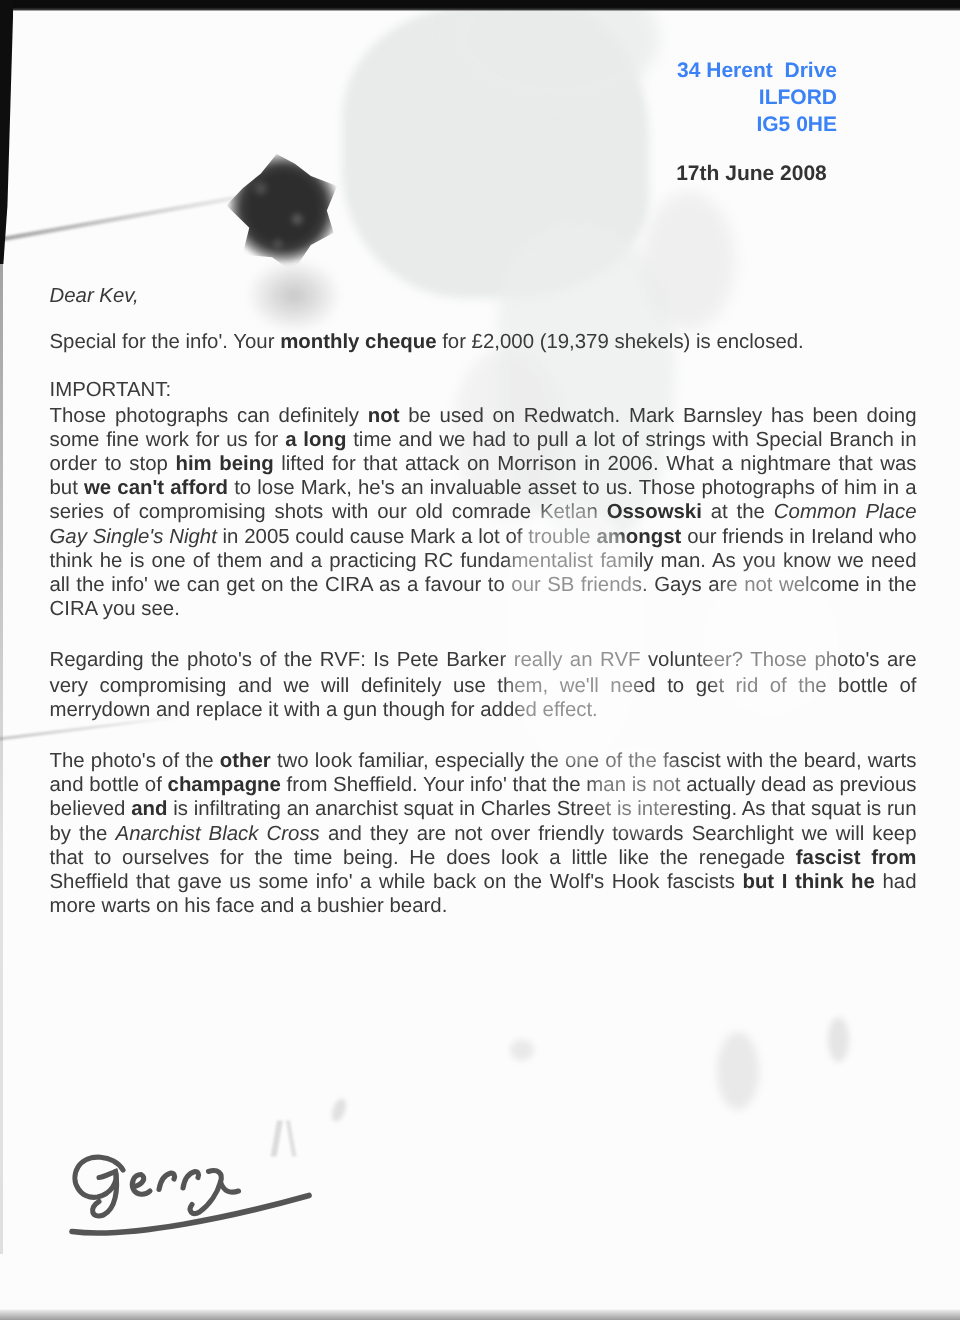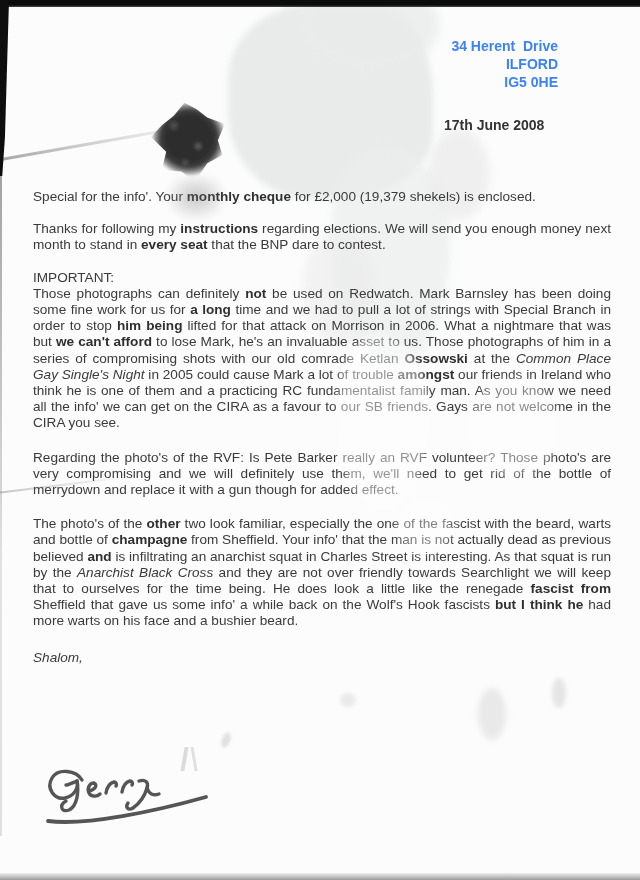--- a/index.html
+++ b/index.html
@@ -58,22 +58,22 @@
       radial-gradient(7px 7px at 45% 75%, rgba(100,100,100,.7), rgba(40,40,40,0) 70%),
       radial-gradient(closest-side at 50% 46%, #2d2d2d 0 58%, #3c3c3c 74%, rgba(60,60,60,.55) 88%, rgba(90,90,90,0));
     clip-path:polygon(44% 2%,60% 10%,74% 20%,97% 28%,88% 48%,94% 66%,74% 76%,58% 98%,40% 86%,14% 84%,20% 62%,0 44%,14% 30%,30% 18%);}
   .blot-tail{position:absolute;left:156px;top:166px;width:80px;height:62px;z-index:3;
     background:radial-gradient(closest-side, rgba(120,120,120,.4), rgba(150,150,150,0) 80%);
     border-radius:50%;filter:blur(3px);}
   
   .addr-block{position:absolute;left:444px;top:37px;width:114px;z-index:4;
     text-align:right;font-weight:bold;font-size:14px;line-height:18px;color:#3b82f6;}
   .addr-line{white-space:pre-wrap;}
-  .date-line{position:absolute;left:444px;top:117px;width:114px;z-index:4;
-    font-weight:bold;font-size:14px;color:#333;white-space:nowrap;}
+  .date-line{position:absolute;left:444px;top:107px;width:114px;z-index:4;
+    text-align:center;font-weight:bold;font-size:14px;color:#333;white-space:nowrap;}
   .body-text{position:absolute;left:33px;top:189px;width:578px;z-index:2;
     font-size:13.6px;line-height:16.2px;color:#3a3a3a;text-align:justify;}
   .para{margin:0 0 15px;}
   .mb16{margin-bottom:16px;}
   .mb18{margin-bottom:18px;}
   .mb20{margin-bottom:20px;margin-top:16px;}
   .important-heading{font-weight:normal;}
   .s-b{font-weight:700;color:#2f2f2f;}
   .s-i{font-style:italic;}
   
@@ -103,29 +103,28 @@
   <div class="blot-tail"></div>
 
   <div class="addr-block">
     <div class="addr-line">34 Herent  Drive</div>
     <div class="addr-line">ILFORD</div>
     <div class="addr-line">IG5 0HE</div>
   </div>
   <div class="date-line">17th June 2008</div>
 
   <div class="body-text">
+    <p class="para"><span class="s-i">Dear Kev,</span></p>
     <p class="para mb16"><span>Special for the info'. Your </span><span class="s-b">monthly cheque</span><span> for £2,000 (19,379 shekels) is enclosed.</span></p>
-    <p class="para mb16"><span>Thanks for following my </span><span class="s-b">instructions</span><span> regarding elections. We will send you enough money next month to stand in </span><span class="s-b">every seat</span><span> that the BNP dare to contest.</span></p>
     <div class="mb18">
       <div class="important-heading">IMPORTANT:</div>
       <p class="para" style="margin:0"><span>Those photographs can definitely </span><span class="s-b">not</span><span> be used on Redwatch. Mark Barnsley has been doing some fine work for us for </span><span class="s-b">a long</span><span> time and we had to pull a lot of strings with Special Branch in order to stop </span><span class="s-b">him being</span><span> lifted for that attack on Morrison in 2006. What a nightmare that was but </span><span class="s-b">we can't afford</span><span> to lose Mark, he's an invaluable asset to us. Those photographs of him in a series of compromising shots with our old comrade Ketlan </span><span class="s-b">Ossowski</span><span> at the </span><span class="s-i">Common Place Gay Single's Night</span><span> in 2005 could cause Mark a lot of trouble </span><span class="s-b">amongst</span><span> our friends in Ireland who think he is one of them and a practicing RC fundamentalist family man. As you know we need all the info' we can get on the CIRA as a favour to our SB friends. Gays are not welcome in the CIRA you see.</span></p>
     </div>
     <p class="para mb18"><span>Regarding the photo's of the RVF: Is Pete Barker really an RVF volunteer? Those photo's are very compromising and we will definitely use them, we'll need to get rid of the bottle of merrydown and replace it with a gun though for added effect.</span></p>
     <p class="para mb20"><span>The photo's of the </span><span class="s-b">other</span><span> two look familiar, especially the one of the fascist with the beard, warts and bottle of </span><span class="s-b">champagne</span><span> from Sheffield. Your info' that the man is not actually dead as previous believed </span><span class="s-b">and</span><span> is infiltrating an anarchist squat in Charles Street is interesting. As that squat is run by the </span><span class="s-i">Anarchist Black Cross</span><span> and they are not over friendly towards Searchlight we will keep that to ourselves for the time being. He does look a little like the renegade </span><span class="s-b">fascist from</span><span> Sheffield that gave us some info' a while back on the Wolf's Hook fascists </span><span class="s-b">but I think he</span><span> had more warts on his face and a bushier beard.</span></p>
-    <p class="para"><span class="s-i">Shalom,</span></p>
   </div>
 
   <div class="pencil-mark"></div>
   <div class="pencil-dot"></div>
   <div class="sig" aria-label="Gerry">
     <svg viewBox="0 0 176 66">
       <g fill="none" stroke="#474747" stroke-width="3.4" stroke-linecap="round" opacity=".92">
 
         <path d="M8 57 C 46 62 116 47 166 33" stroke-width="3.8"></path>
 

